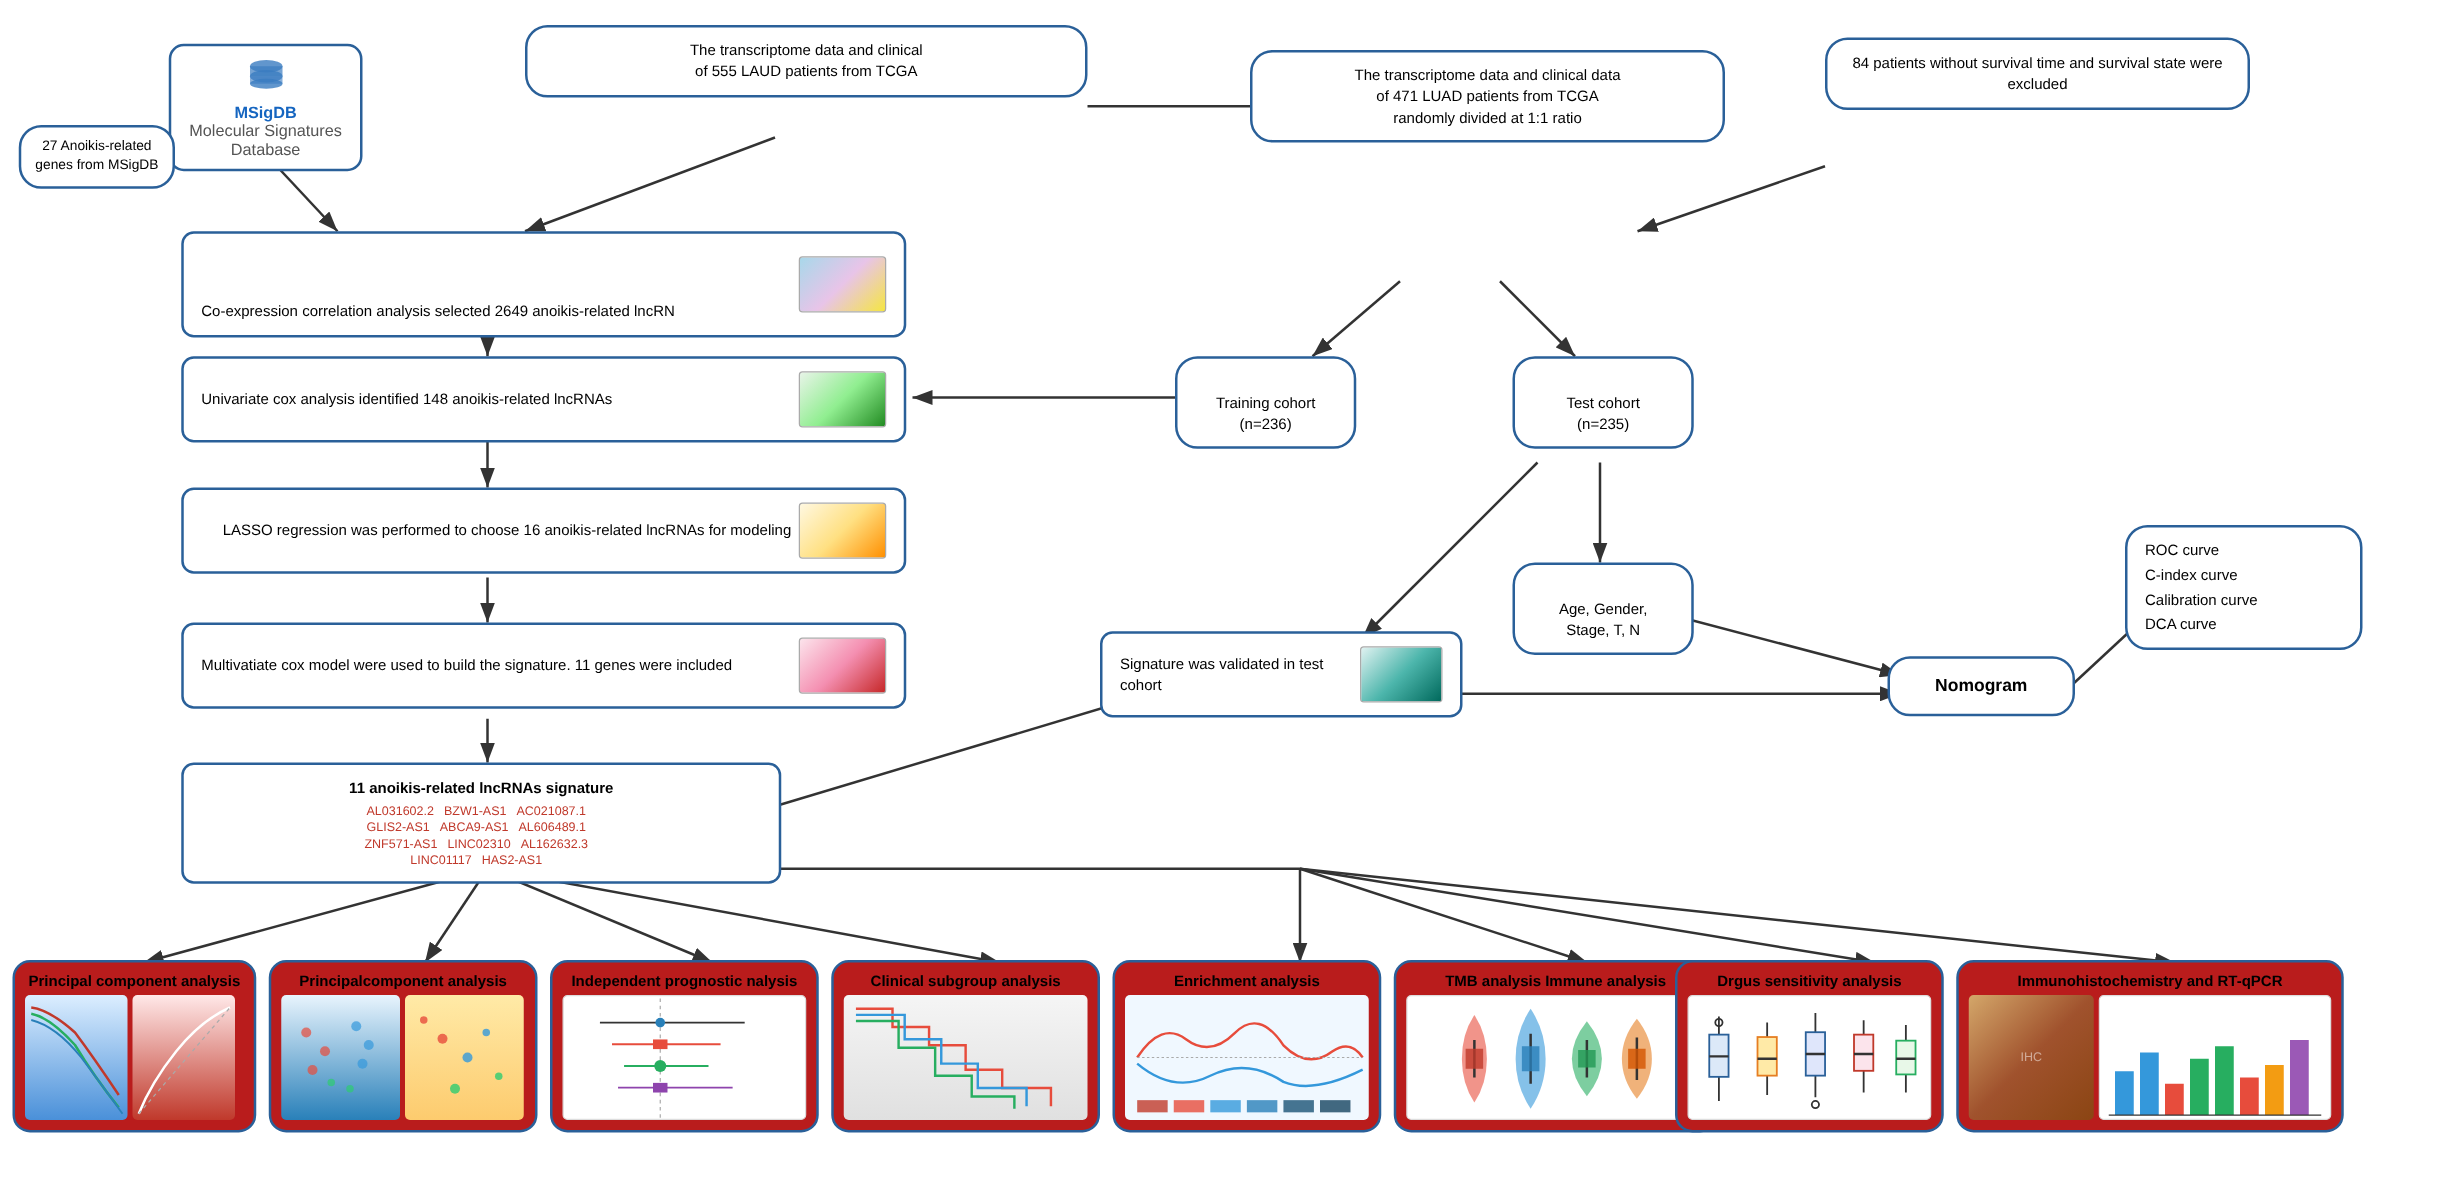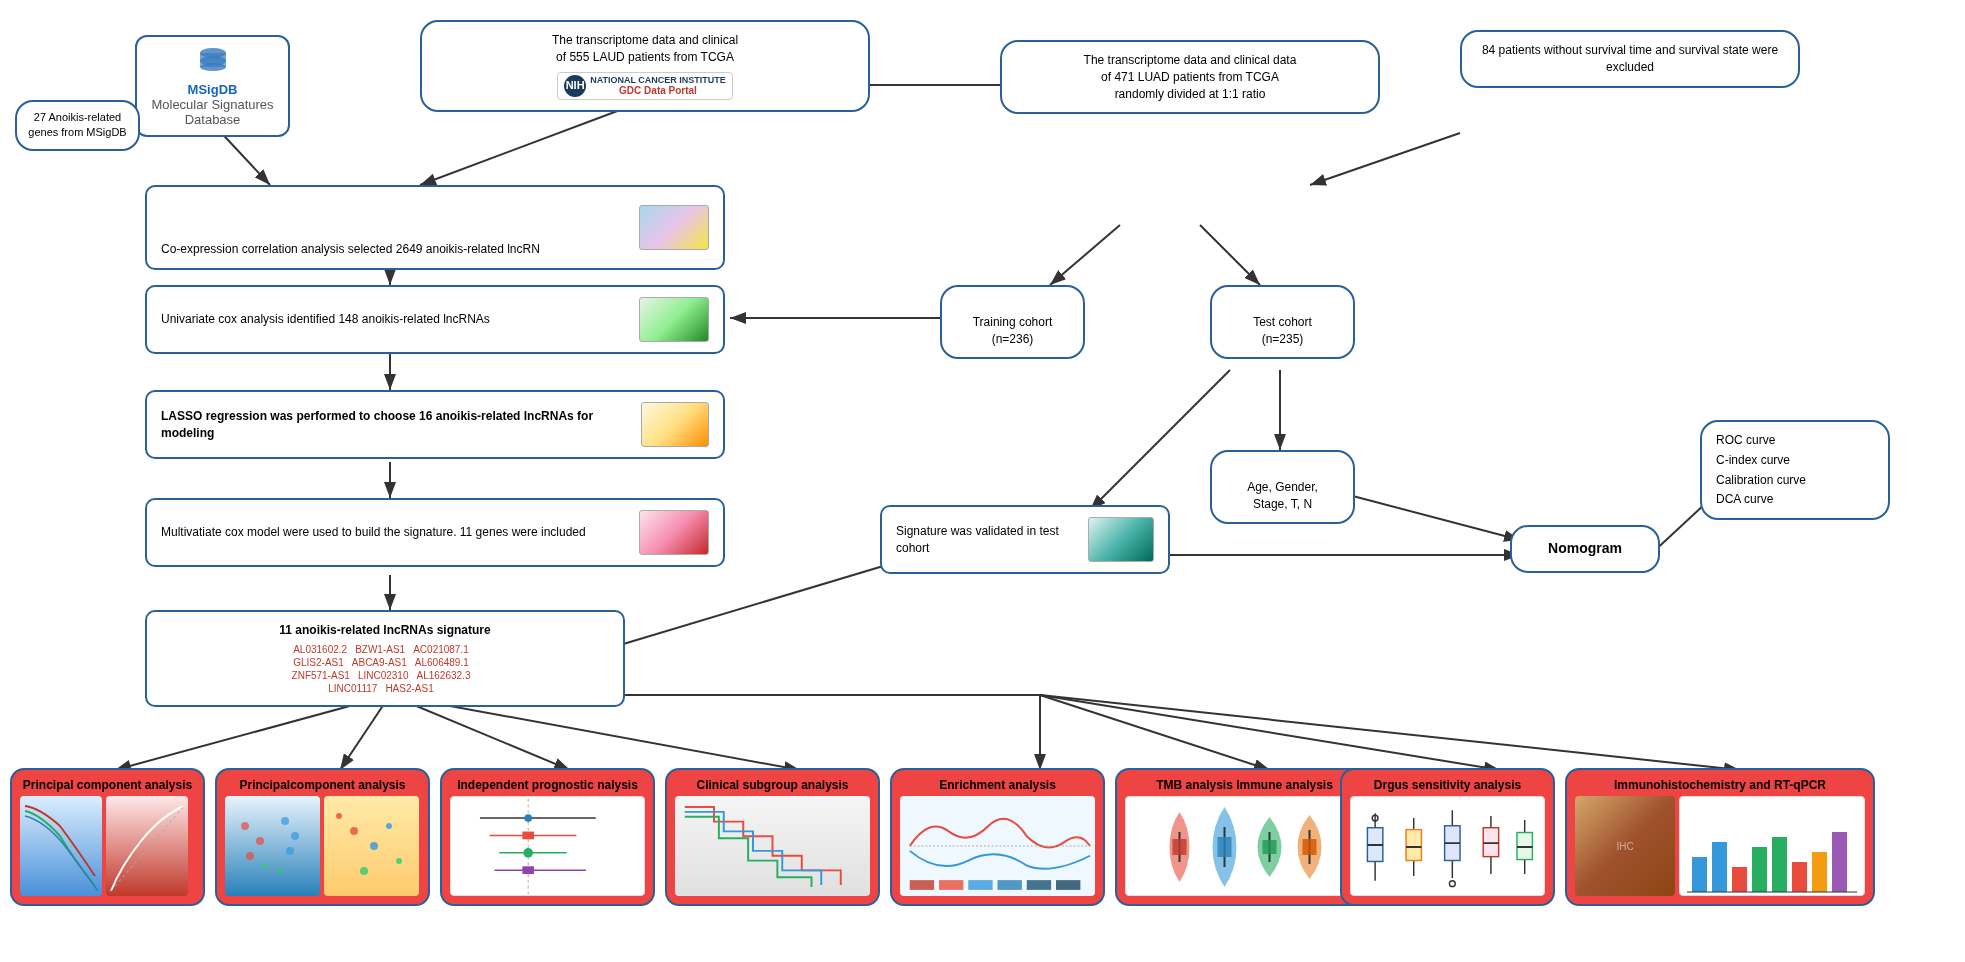--- a/index.html
+++ b/index.html
@@ -125,21 +125,21 @@
       color: #c0392b;
       font-size: 10px;
       line-height: 1.3;
     }
     .lncrna-genes span { margin-right: 8px; }
 
     .bottom-box {
       position: absolute;
       border: 2px solid #2a6099;
       border-radius: 14px;
-      background: #ef4444;
+      background: #b91c1c;
       padding: 8px;
       text-align: center;
     }
     .bottom-box-title {
       font-size: 12px;
       font-weight: bold;
       color: #000;
       margin-bottom: 4px;
     }
 
@@ -211,31 +211,20 @@
     <line x1="1040" y1="695" x2="1270" y2="770" stroke="#333" stroke-width="2" marker-end="url(#arrowhead)"></line>
     <line x1="1040" y1="695" x2="1500" y2="770" stroke="#333" stroke-width="2" marker-end="url(#arrowhead)"></line>
     <line x1="1040" y1="695" x2="1740" y2="770" stroke="#333" stroke-width="2" marker-end="url(#arrowhead)"></line>
 
     <line x1="390" y1="695" x2="1040" y2="695" stroke="#333" stroke-width="2"></line>
   </svg>
 
   <div class="box box-round" style="left:420px; top:20px; width:450px; padding:10px 14px;">
     <div>The transcriptome data and clinical</div>
     <div>of 555 LAUD patients from TCGA</div>
-    <div style="margin-top:6px; display:flex; align-items:center; justify-content:center; gap:8px;">
-      <div class="nih-badge">
-        <div class="nih-logo">
-          <span>NIH</span>
-        </div>
-        <div style="display:flex; flex-direction:column; line-height:1.2;">
-          <span style="font-size:9px; color:#1a3a5c; font-weight:bold;">NATIONAL CANCER INSTITUTE</span>
-          <span style="font-size:10px; color:#c0392b; font-weight:bold;">GDC Data Portal</span>
-        </div>
-      </div>
-    </div>
   </div>
 
   <div class="box box-round" style="left:1460px; top:30px; width:340px; padding:10px 14px;">
     <span>84 patients without survival time and survival state were excluded</span>
   </div>
 
   <div class="msigdb-box" style="left:135px; top:35px; width:155px; padding:8px 12px;">
 
     <div style="text-align:center; margin-bottom:4px;">
       <svg width="30" height="30" viewBox="0 0 30 30">
@@ -257,21 +246,21 @@
   <div class="box" style="left:145px; top:185px; width:580px; display:flex; align-items:center; justify-content:space-between; padding:10px 14px;">
     <span style="text-align:left;margin-top:44px;">Co-expression correlation analysis selected  2649 anoikis-related lncRN</span>
     <div class="chart-placeholder"></div>
   </div>
 
   <div class="box" style="left:145px; top:285px; width:580px; display:flex; align-items:center; justify-content:space-between; padding:10px 14px;">
     <span style="text-align:left;">Univariate cox analysis identified 148 anoikis-related lncRNAs</span>
     <div class="chart-placeholder2"></div>
   </div>
 
-  <div class="box" style="left:145px; top:390px; width:580px; display:flex; align-items:center; justify-content:flex-start; padding:10px 14px;font-weight:bold;">
+  <div class="box" style="left:145px; top:390px; width:580px; display:flex; align-items:center; justify-content:flex-end; padding:10px 14px;">
     <span style="text-align:left;">LASSO regression was performed to choose 16 anoikis-related lncRNAs for modeling</span>
     <div class="chart-placeholder3"></div>
   </div>
 
   <div class="box" style="left:145px; top:498px; width:580px; display:flex; align-items:center; justify-content:space-between; padding:10px 14px;">
     <span style="text-align:left;">Multivatiate cox model were used to build the signature. 11 genes were included</span>
     <div class="chart-placeholder4"></div>
   </div>
 
   <div class="box" style="left:145px; top:610px; width:480px; padding:10px 14px;">

